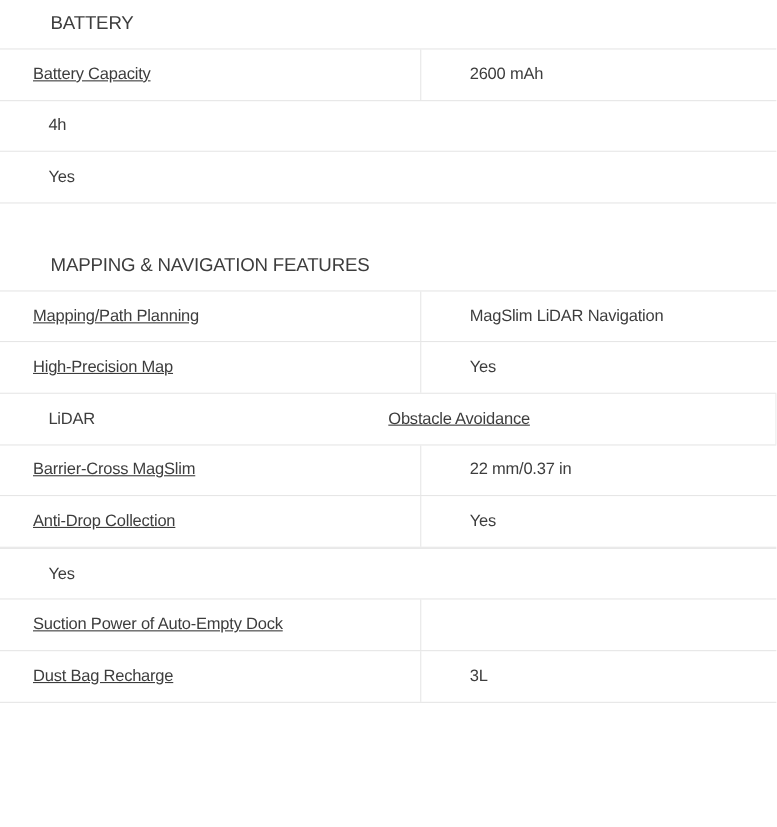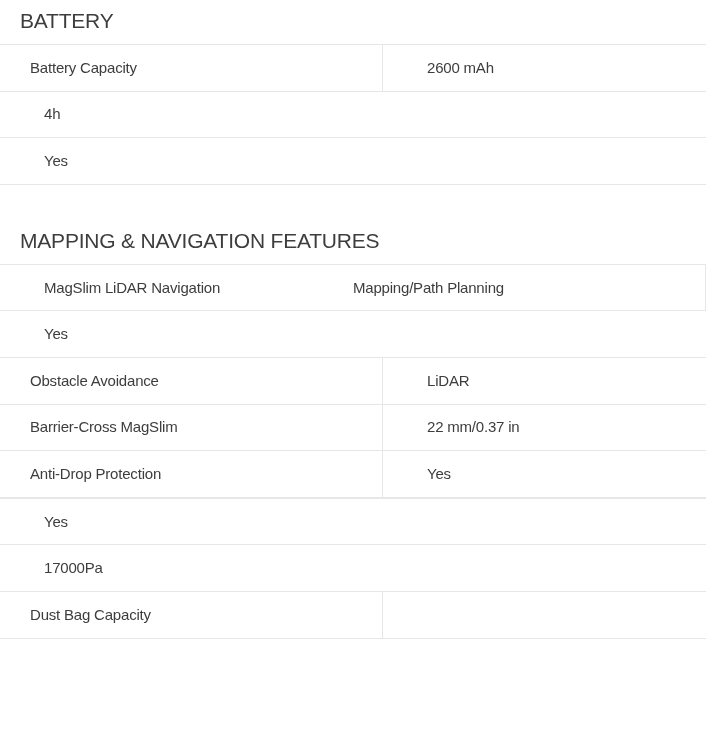--- a/index.html
+++ b/index.html
@@ -19,22 +19,22 @@
     font-family: "Liberation Sans", sans-serif;
     color: var(--text-color);
     overflow: hidden;
   }
   .spec-list {
     display: flow-root; 
     width: 706px;
   }
   .section-title {
     margin: 46px 0 13px 0;
-    padding-left: 20px;
-    font-size: 21px;
+    padding-left: 46px;
+    font-size: 17px;
     font-weight: 400;
     line-height: 20px;
     letter-spacing: -0.2px;
     color: var(--text-color);
   }
   .spec-section:first-child .section-title {
     margin-top: 11px;
   }
   .spec-table {
     border-top: 1px solid var(--line-color);
@@ -52,20 +52,21 @@
     font-size: 15px;
     letter-spacing: -0.2px;
     line-height: 20px;
     color: var(--text-color);
   }
   .spec-cell.label {
     width: 383px;
     flex: 0 0 383px;
     padding-left: 30px;
     border-right: 1px solid var(--line-color);
+    text-decoration: underline;
   }
   .spec-cell.value {
     flex: 1 1 auto;
     padding-left: 44px;
   }
 </style>
 </head>
 <body>
 
 <div class="spec-list">
@@ -84,53 +85,55 @@
   <div class="spec-row" role="row">
     <div class="spec-cell value" role="cell">Yes</div>
   </div>
 </div>
   </section>
 
   <section class="spec-section">
     <h3 class="section-title">MAPPING &amp; NAVIGATION FEATURES</h3>
     <div class="spec-table" role="table">
   <div class="spec-row" role="row">
+    <div class="spec-cell label" role="cell">Mapping/Path Planning</div>
     <div class="spec-cell value" role="cell">MagSlim LiDAR Navigation</div>
-    <div class="spec-cell label" role="cell">Mapping/Path Planning</div>
   </div>
 
   <div class="spec-row" role="row">
+    <div class="spec-cell label" role="cell">High-Precision Map</div>
     <div class="spec-cell value" role="cell">Yes</div>
   </div>
 
   <div class="spec-row" role="row">
+    <div class="spec-cell value" role="cell">LiDAR</div>
     <div class="spec-cell label" role="cell">Obstacle Avoidance</div>
-    <div class="spec-cell value" role="cell">LiDAR</div>
   </div>
 
   <div class="spec-row" role="row">
     <div class="spec-cell label" role="cell">Barrier-Cross MagSlim</div>
     <div class="spec-cell value" role="cell">22 mm/0.37 in</div>
   </div>
 
   <div class="spec-row" role="row">
-    <div class="spec-cell label" role="cell">Anti-Drop Protection</div>
+    <div class="spec-cell label" role="cell">Anti-Drop Collection</div>
     <div class="spec-cell value" role="cell">Yes</div>
   </div>
 </div>
   </section>
 
   <section class="spec-section">
     <div class="spec-table" role="table">
   <div class="spec-row" role="row">
     <div class="spec-cell value" role="cell">Yes</div>
   </div>
 
   <div class="spec-row" role="row">
-    <div class="spec-cell value" role="cell">17000Pa</div>
+    <div class="spec-cell label" role="cell">Suction Power of Auto-Empty Dock</div>
   </div>
 
   <div class="spec-row" role="row">
-    <div class="spec-cell label" role="cell">Dust Bag Capacity</div>
+    <div class="spec-cell label" role="cell">Dust Bag Recharge</div>
+    <div class="spec-cell value" role="cell">3L</div>
   </div>
 </div>
   </section>
 </div>
 
 </body></html>

